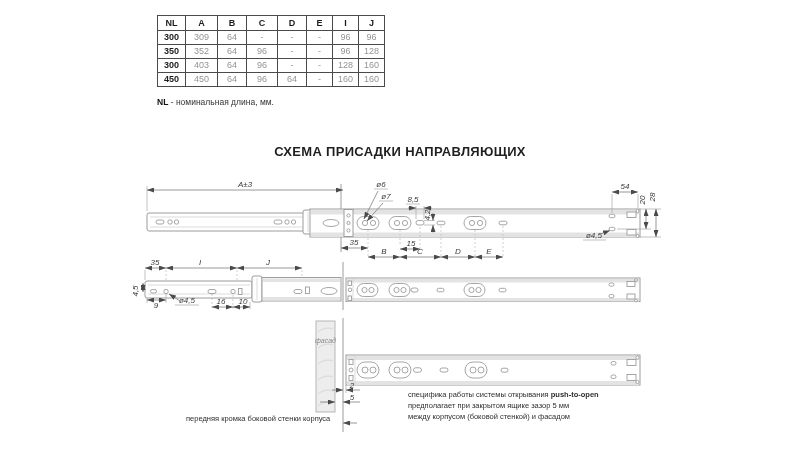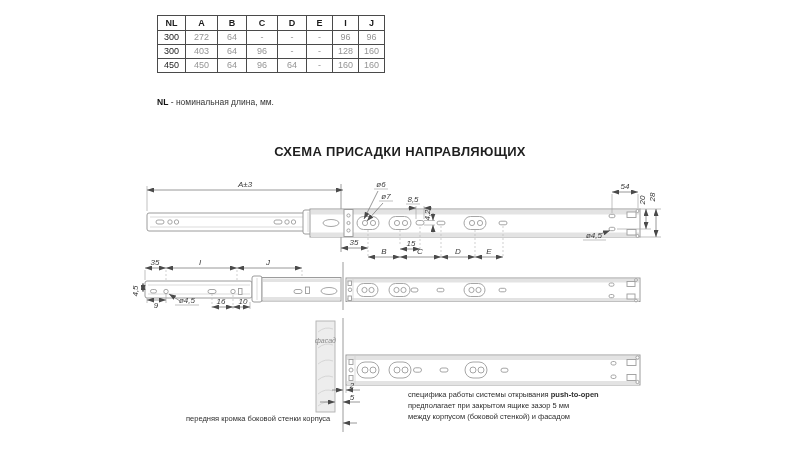--- a/index.html
+++ b/index.html
@@ -4,21 +4,21 @@
 <style>
   html,body{margin:0;padding:0;background:#fff;}
   #page{position:relative;width:800px;height:450px;background:#ffffff;overflow:hidden;
         font-family:"Liberation Sans",sans-serif;}
   
   #dims-table{position:absolute;left:157px;top:15px;border-collapse:collapse;table-layout:fixed;}
   #dims-table th,#dims-table td{border:1px solid #4a4a4a;text-align:center;vertical-align:middle;
         font-size:9px;line-height:11px;height:13px;padding:0;}
   #dims-table th{font-weight:bold;color:#1c1c1c;height:14px;}
   #dims-table td{color:#949494;font-weight:normal;}
-  #dims-table td.rowhead{font-weight:normal;color:#1c1c1c;}
+  #dims-table td.rowhead{font-weight:bold;color:#1c1c1c;}
   
   #footnote{position:absolute;left:157px;top:97px;font-size:8.5px;color:#333;text-align:center;}
   #footnote b{color:#111;}
   
   #title{position:absolute;left:0;right:0;top:144px;text-align:center;font-size:13px;
          font-weight:bold;color:#1f1f1f;letter-spacing:.3px;}
   
   #drawing{position:absolute;left:0;top:170px;}
   .rl{fill:#ffffff;stroke:#9c9c9c;stroke-width:1;}
   .bd{fill:#e3e3e3;stroke:none;}
@@ -60,27 +60,37 @@
         <th>C</th>
         <th>D</th>
         <th>E</th>
         <th>I</th>
         <th>J</th>
       </tr>
     </thead>
     <tbody>
       <tr>
         <td class="rowhead">300</td>
-        <td>272</td>
-        <td>64</td>
-        <td>-</td>
-        <td>-</td>
-        <td>-</td>
-        <td>96</td>
-        <td>96</td>
+        <td>309</td>
+        <td>64</td>
+        <td>-</td>
+        <td>-</td>
+        <td>-</td>
+        <td>96</td>
+        <td>96</td>
+      </tr>
+      <tr>
+        <td class="rowhead">350</td>
+        <td>352</td>
+        <td>64</td>
+        <td>96</td>
+        <td>-</td>
+        <td>-</td>
+        <td>96</td>
+        <td>128</td>
       </tr>
       <tr>
         <td class="rowhead">300</td>
         <td>403</td>
         <td>64</td>
         <td>96</td>
         <td>-</td>
         <td>-</td>
         <td>128</td>
         <td>160</td>

